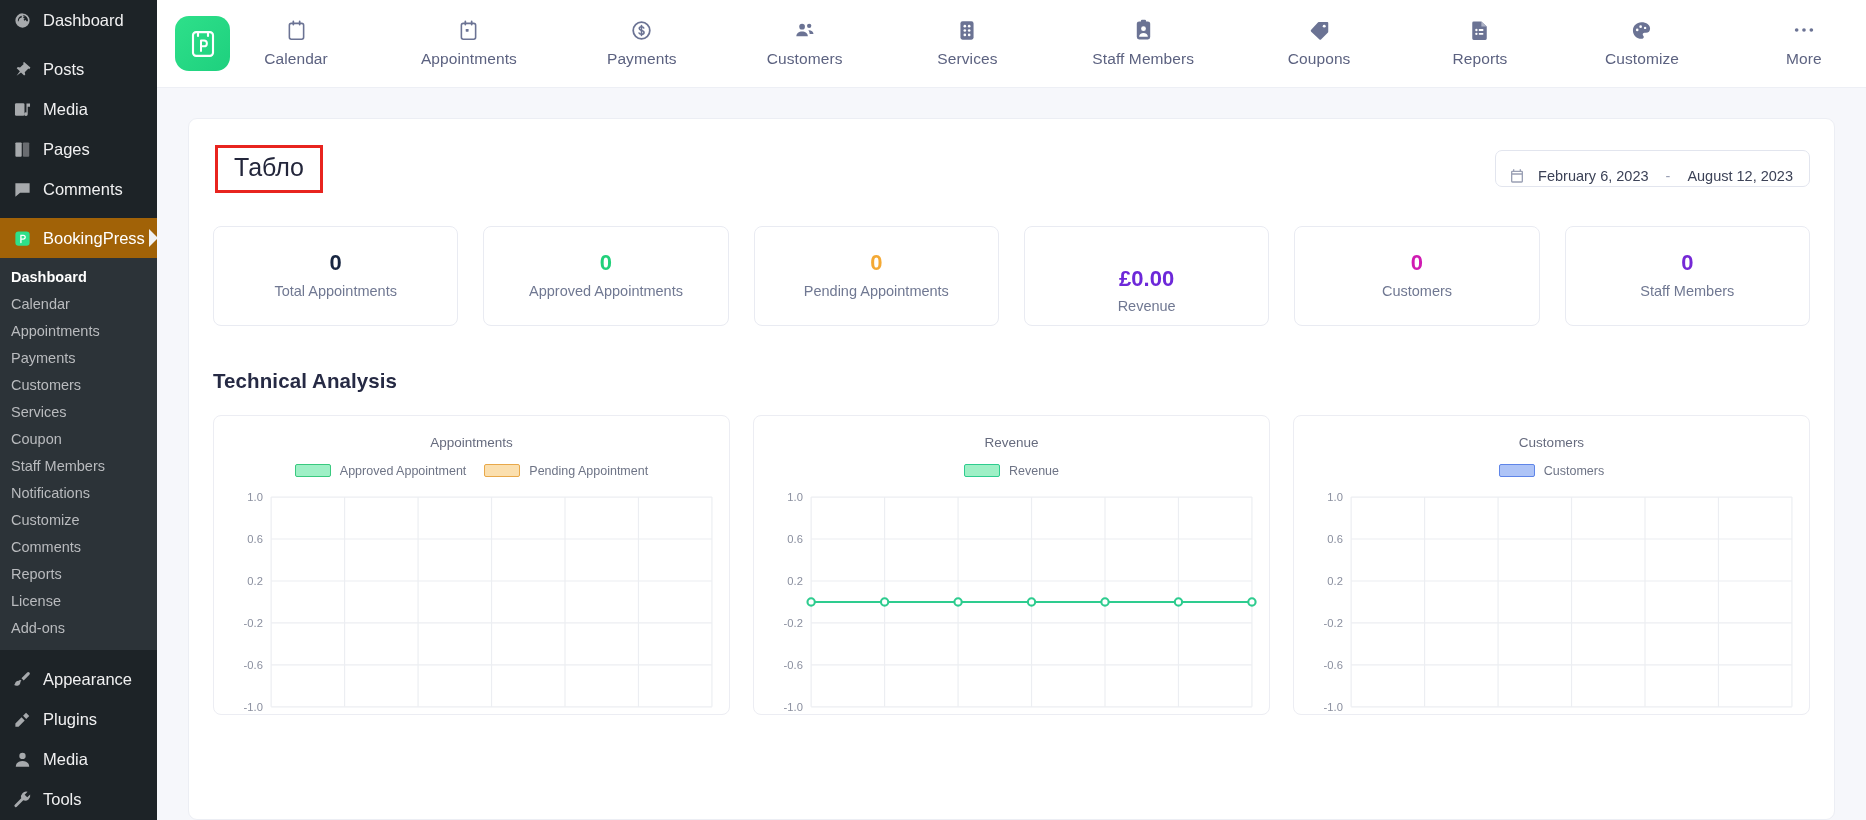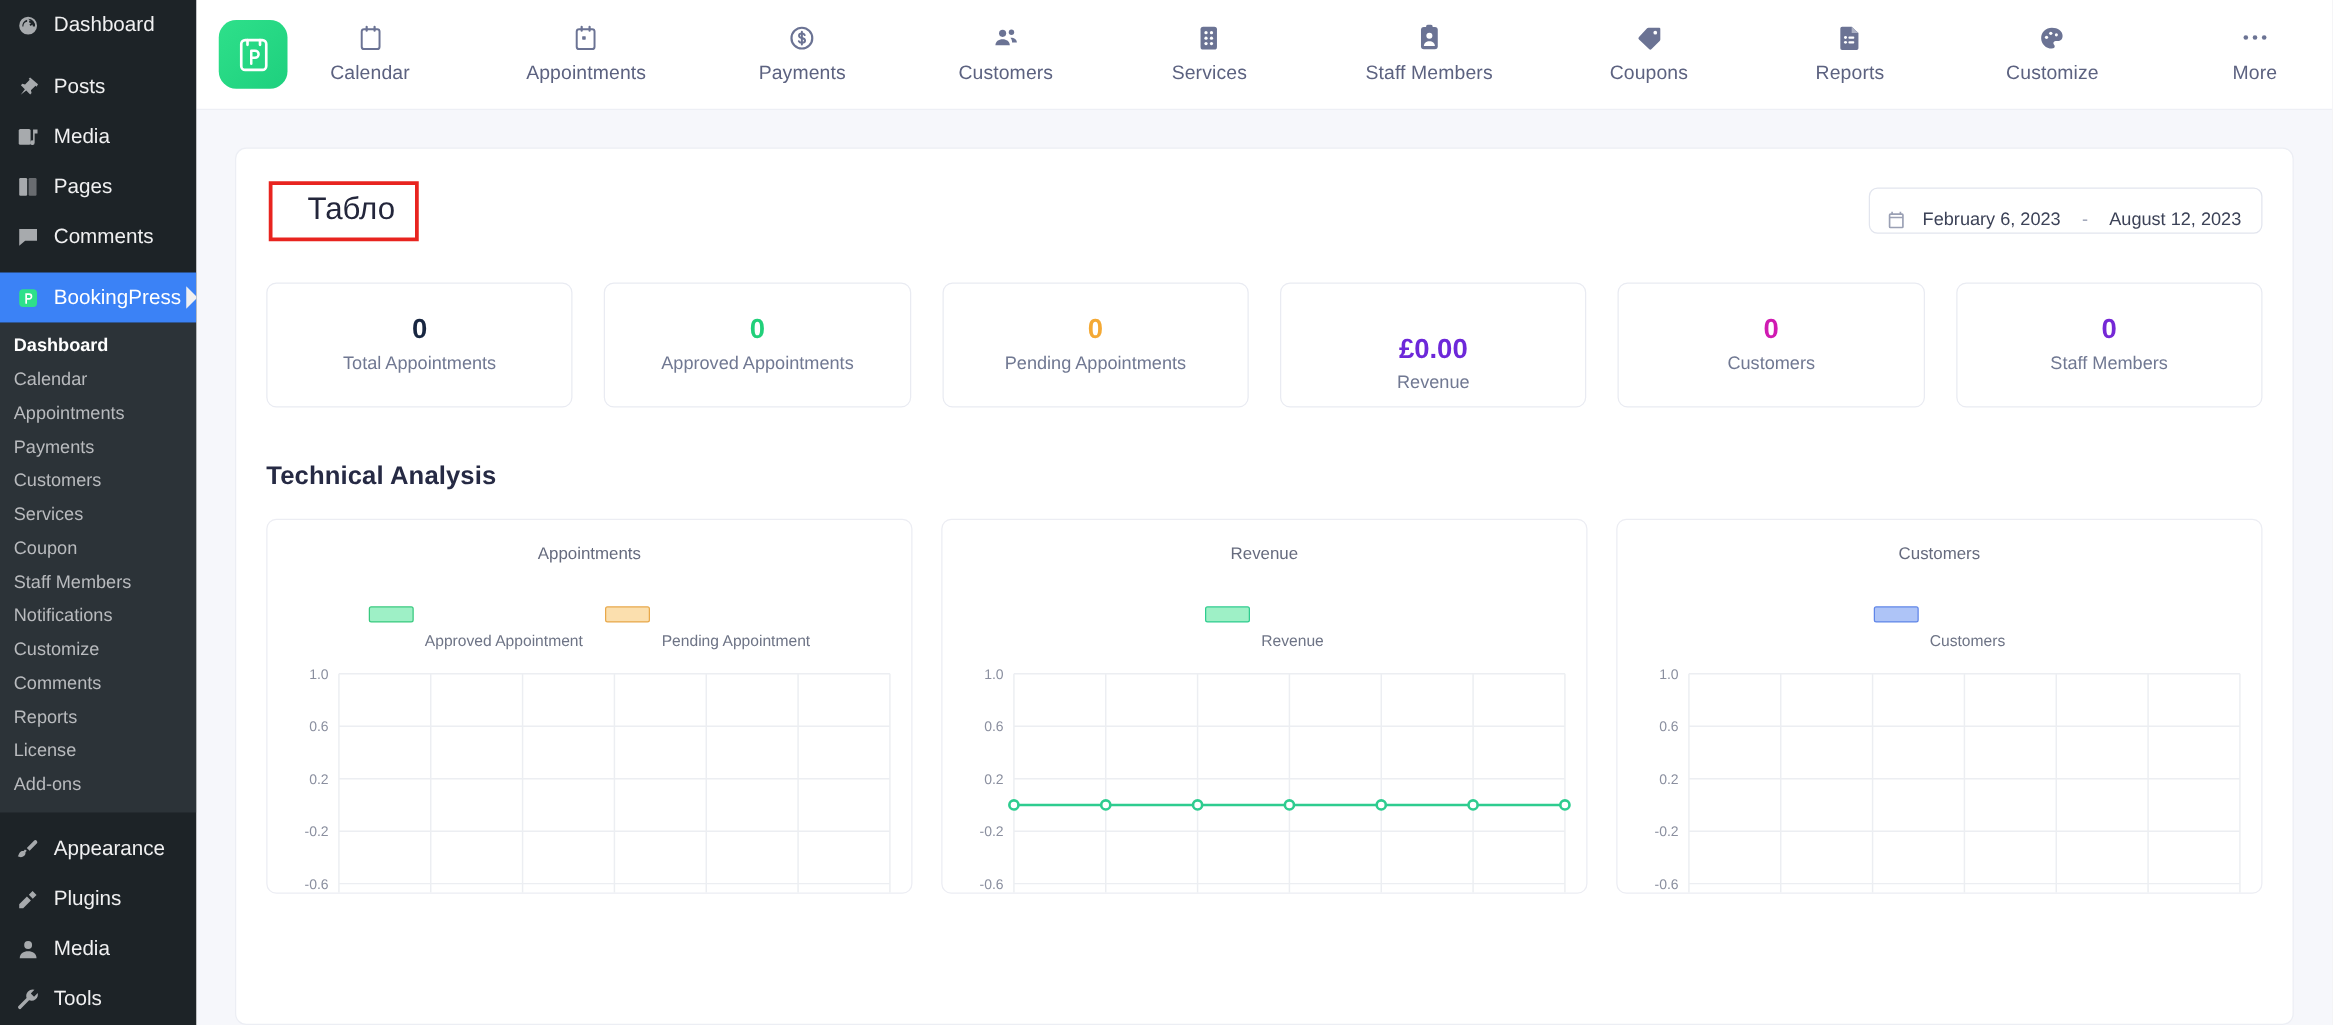--- a/index.html
+++ b/index.html
@@ -28,21 +28,21 @@
     line-height: 1.25;
     white-space: nowrap;
   }
   .wp-item .wp-ico {
     width: 22px; height: 22px; flex: 0 0 22px;
     display: flex; align-items: center; justify-content: center;
     color: #a7aaad;
   }
   .wp-item .wp-ico svg { width: 19px; height: 19px; fill: #a7aaad; display: block; }
   .wp-item.active-blue {
-    background: #3b82f6; color: #fff;
+    background: #a16207; color: #fff;
     position: relative;
   }
   .wp-item.active-blue .wp-ico { color: #fff; }
   .wp-item.active-blue::after {
     content: ""; position: absolute; right: -1px; top: 50%;
     transform: translateY(-50%);
     border-style: solid; border-width: 9px 0 9px 9px;
     border-color: transparent transparent transparent #f0f0f1;
   }
   .wp-sep { height: 9px; }
@@ -115,21 +115,21 @@
     overflow: hidden;
   }
 
   .panel-head {
     display: flex; align-items: center; justify-content: space-between;
     padding: 0 0 0 0;
   }
   .page-title-wrap {
     display: inline-block;
     border: 3px solid #e8241f;
-    padding: 5px 16px 8px 28px;
+    padding: 5px 16px 8px 16px;
     margin-left: 2px;
   }
   .page-title {
     font-size: 25px; color: #23263b; font-weight: 400;
     line-height: 1.15;
   }
 
   .daterange {
     display: flex; align-items: center; gap: 0;
     border: 1px solid #e2e5ee;
@@ -195,21 +195,21 @@
   }
   .chart-legend {
     display: flex; align-items: center; justify-content: center;
     gap: 18px; margin-bottom: 12px;
   }
   .legend-entry { display: flex; align-items: center; gap: 9px; }
   .legend-swatch {
     width: 36px; height: 13px; border-radius: 2px;
     border: 1px solid rgba(0,0,0,.18);
   }
-  .legend-label { font-size: 12.5px; color: #6e7486; white-space: nowrap; margin-top: 42px; }
+  .legend-label { font-size: 12.5px; color: #6e7486; white-space: nowrap; }
 
   .plot-wrap { flex: 1 1 auto; position: relative; }
   .plot-svg { width: 100%; height: 100%; display: block; }
 </style>
 </head>
 <body>
 
 <div class="app">
 
   <nav class="wp-sidebar">

